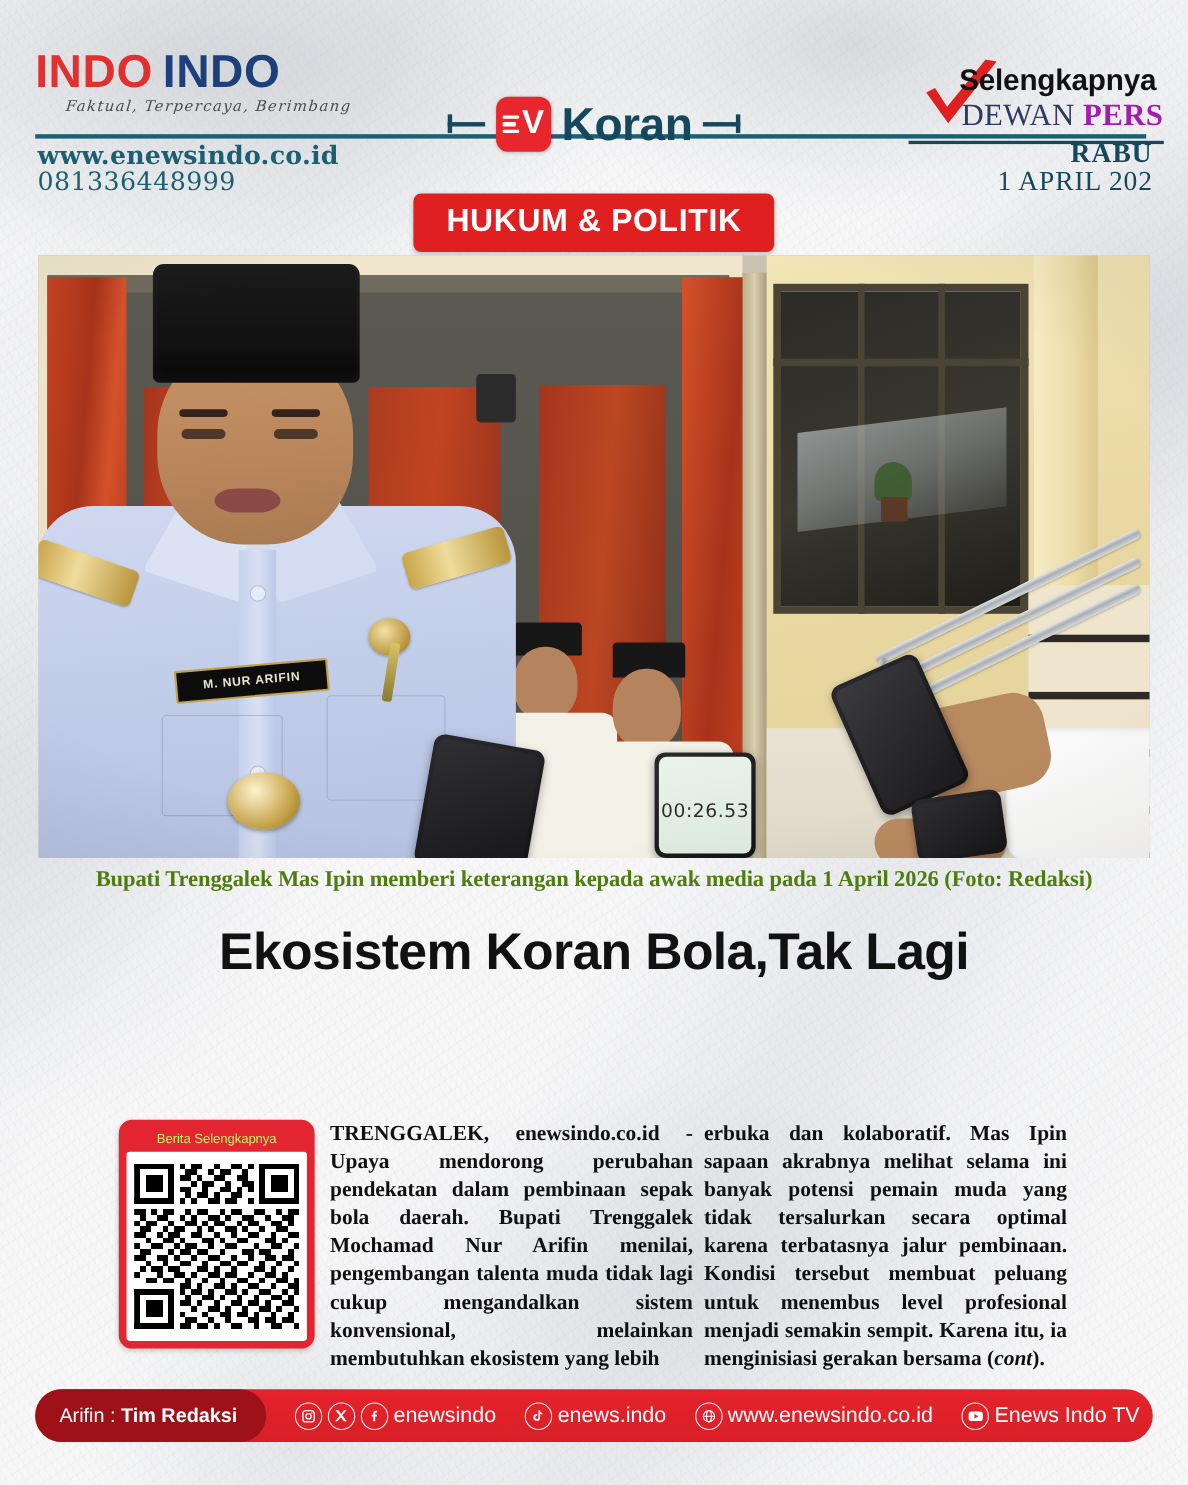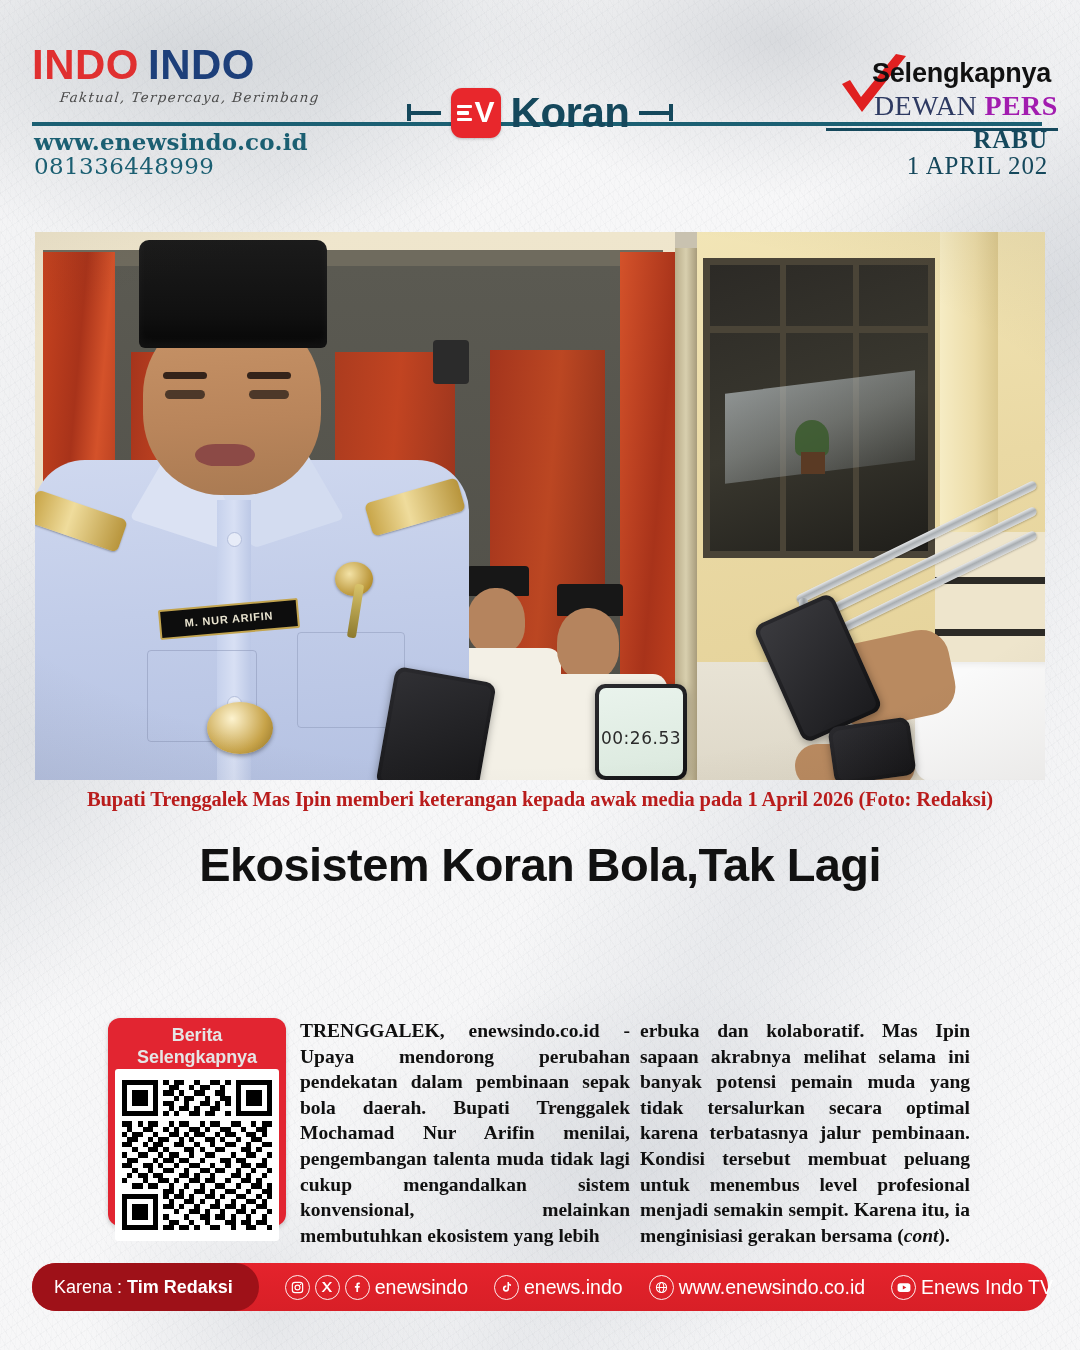--- a/index.html
+++ b/index.html
@@ -250,40 +250,40 @@
 
   
   .photo-grade{ position:absolute; inset:0;
     background:radial-gradient(ellipse 105% 90% at 48% 48%, rgba(255,255,255,0) 55%, rgba(60,50,35,.17) 100%);
     pointer-events:none; }
 
   
   .caption{
     position:absolute; left:0; right:0; top:788px; text-align:center;
     font-family:"Liberation Serif", serif; font-weight:bold;
-    font-size:20.5px; color:#b91c1c; letter-spacing:-.1px;
+    font-size:20.5px; color:#4d7c0f; letter-spacing:-.1px;
   }
 
   
   .headline{
     position:absolute; left:40px; right:40px; top:838px;
     text-align:center; color:#111;
     font-size:47px; font-weight:bold; line-height:1.13;
     letter-spacing:-.6px;
   }
   .headline div{ white-space:nowrap; }
 
   
   .qr-card{
     position:absolute; left:108px; top:1018px; width:178px; height:208px;
     background:#e22531; border-radius:12px; padding:6px 7px;
     box-shadow:0 2px 5px rgba(0,0,0,.18);
   }
   .qr-label{
-    color:#e5e5e5; font-size:18px; font-weight:bold; text-align:center;
+    color:#bef264; font-size:12px; font-weight:normal; text-align:center;
     line-height:22px; letter-spacing:-.1px;
   }
   .qr-box{
     width:164px; height:172px; background:#fff; border-radius:3px;
     padding:7px; margin:1px auto 0;
   }
   .qr-img{ width:150px; height:158px; display:block; }
 
   
   .col{
@@ -361,20 +361,21 @@
     </svg>
     <div class="v-tv">Selengkapnya</div>
     <div class="v-dp">
       <span class="v-dewan">DEWAN </span><span class="v-pers">PERS</span>
     </div>
     <div class="v-rule"></div>
   </div>
   <div class="date-day">RABU</div>
   <div class="date-full">1 APRIL 202</div>
 
+  <div class="cat">HUKUM &amp; POLITIK</div>
 
   <div class="photo">
 
     <div class="ph wall-left"></div>
     <div class="ph door-frame"></div>
     <div class="ph door-inner"></div>
     <div class="ph curtain-m"></div>
     <div class="ph curtain-m2"></div>
     <div class="ph curtain-m3"></div>
     <div class="ph spk"></div>
@@ -727,21 +728,21 @@
         </g>
       </svg>
     </div>
   </div>
 
   <div class="col col-b"><span>erbuka dan kolaboratif. Mas Ipin sapaan akrabnya melihat selama ini banyak potensi pemain muda yang tidak tersalurkan secara optimal karena terbatasnya jalur pembinaan. Kondisi tersebut membuat peluang untuk menembus level profesional menjadi semakin sempit. Karena itu, ia menginisiasi gerakan bersama (</span><i>cont</i><span>).</span></div>
   <div class="col col-a">TRENGGALEK, enewsindo.co.id - Upaya mendorong perubahan pendekatan dalam pembinaan sepak bola daerah. Bupati Trenggalek Mochamad Nur Arifin menilai, pengembangan talenta muda tidak lagi cukup mengandalkan sistem konvensional, melainkan membutuhkan ekosistem yang lebih</div>
 
   <div class="footer">
     <div class="pewarta">
-      <span>Karena : </span>
+      <span>Arifin : </span>
         <b>Tim Redaksi</b>
     </div>
     <div class="fspace"></div>
 
     <div class="fgroup">
       <span class="fic">
         <svg width="13" height="13" viewBox="0 0 24 24" fill="none" stroke="#fff" stroke-width="2.2">
           <rect x="2.5" y="2.5" width="19" height="19" rx="5"></rect>
             <circle cx="12" cy="12" r="4.5"></circle>
             <circle cx="17.6" cy="6.4" r="1.2" fill="#fff" stroke="none"></circle>

